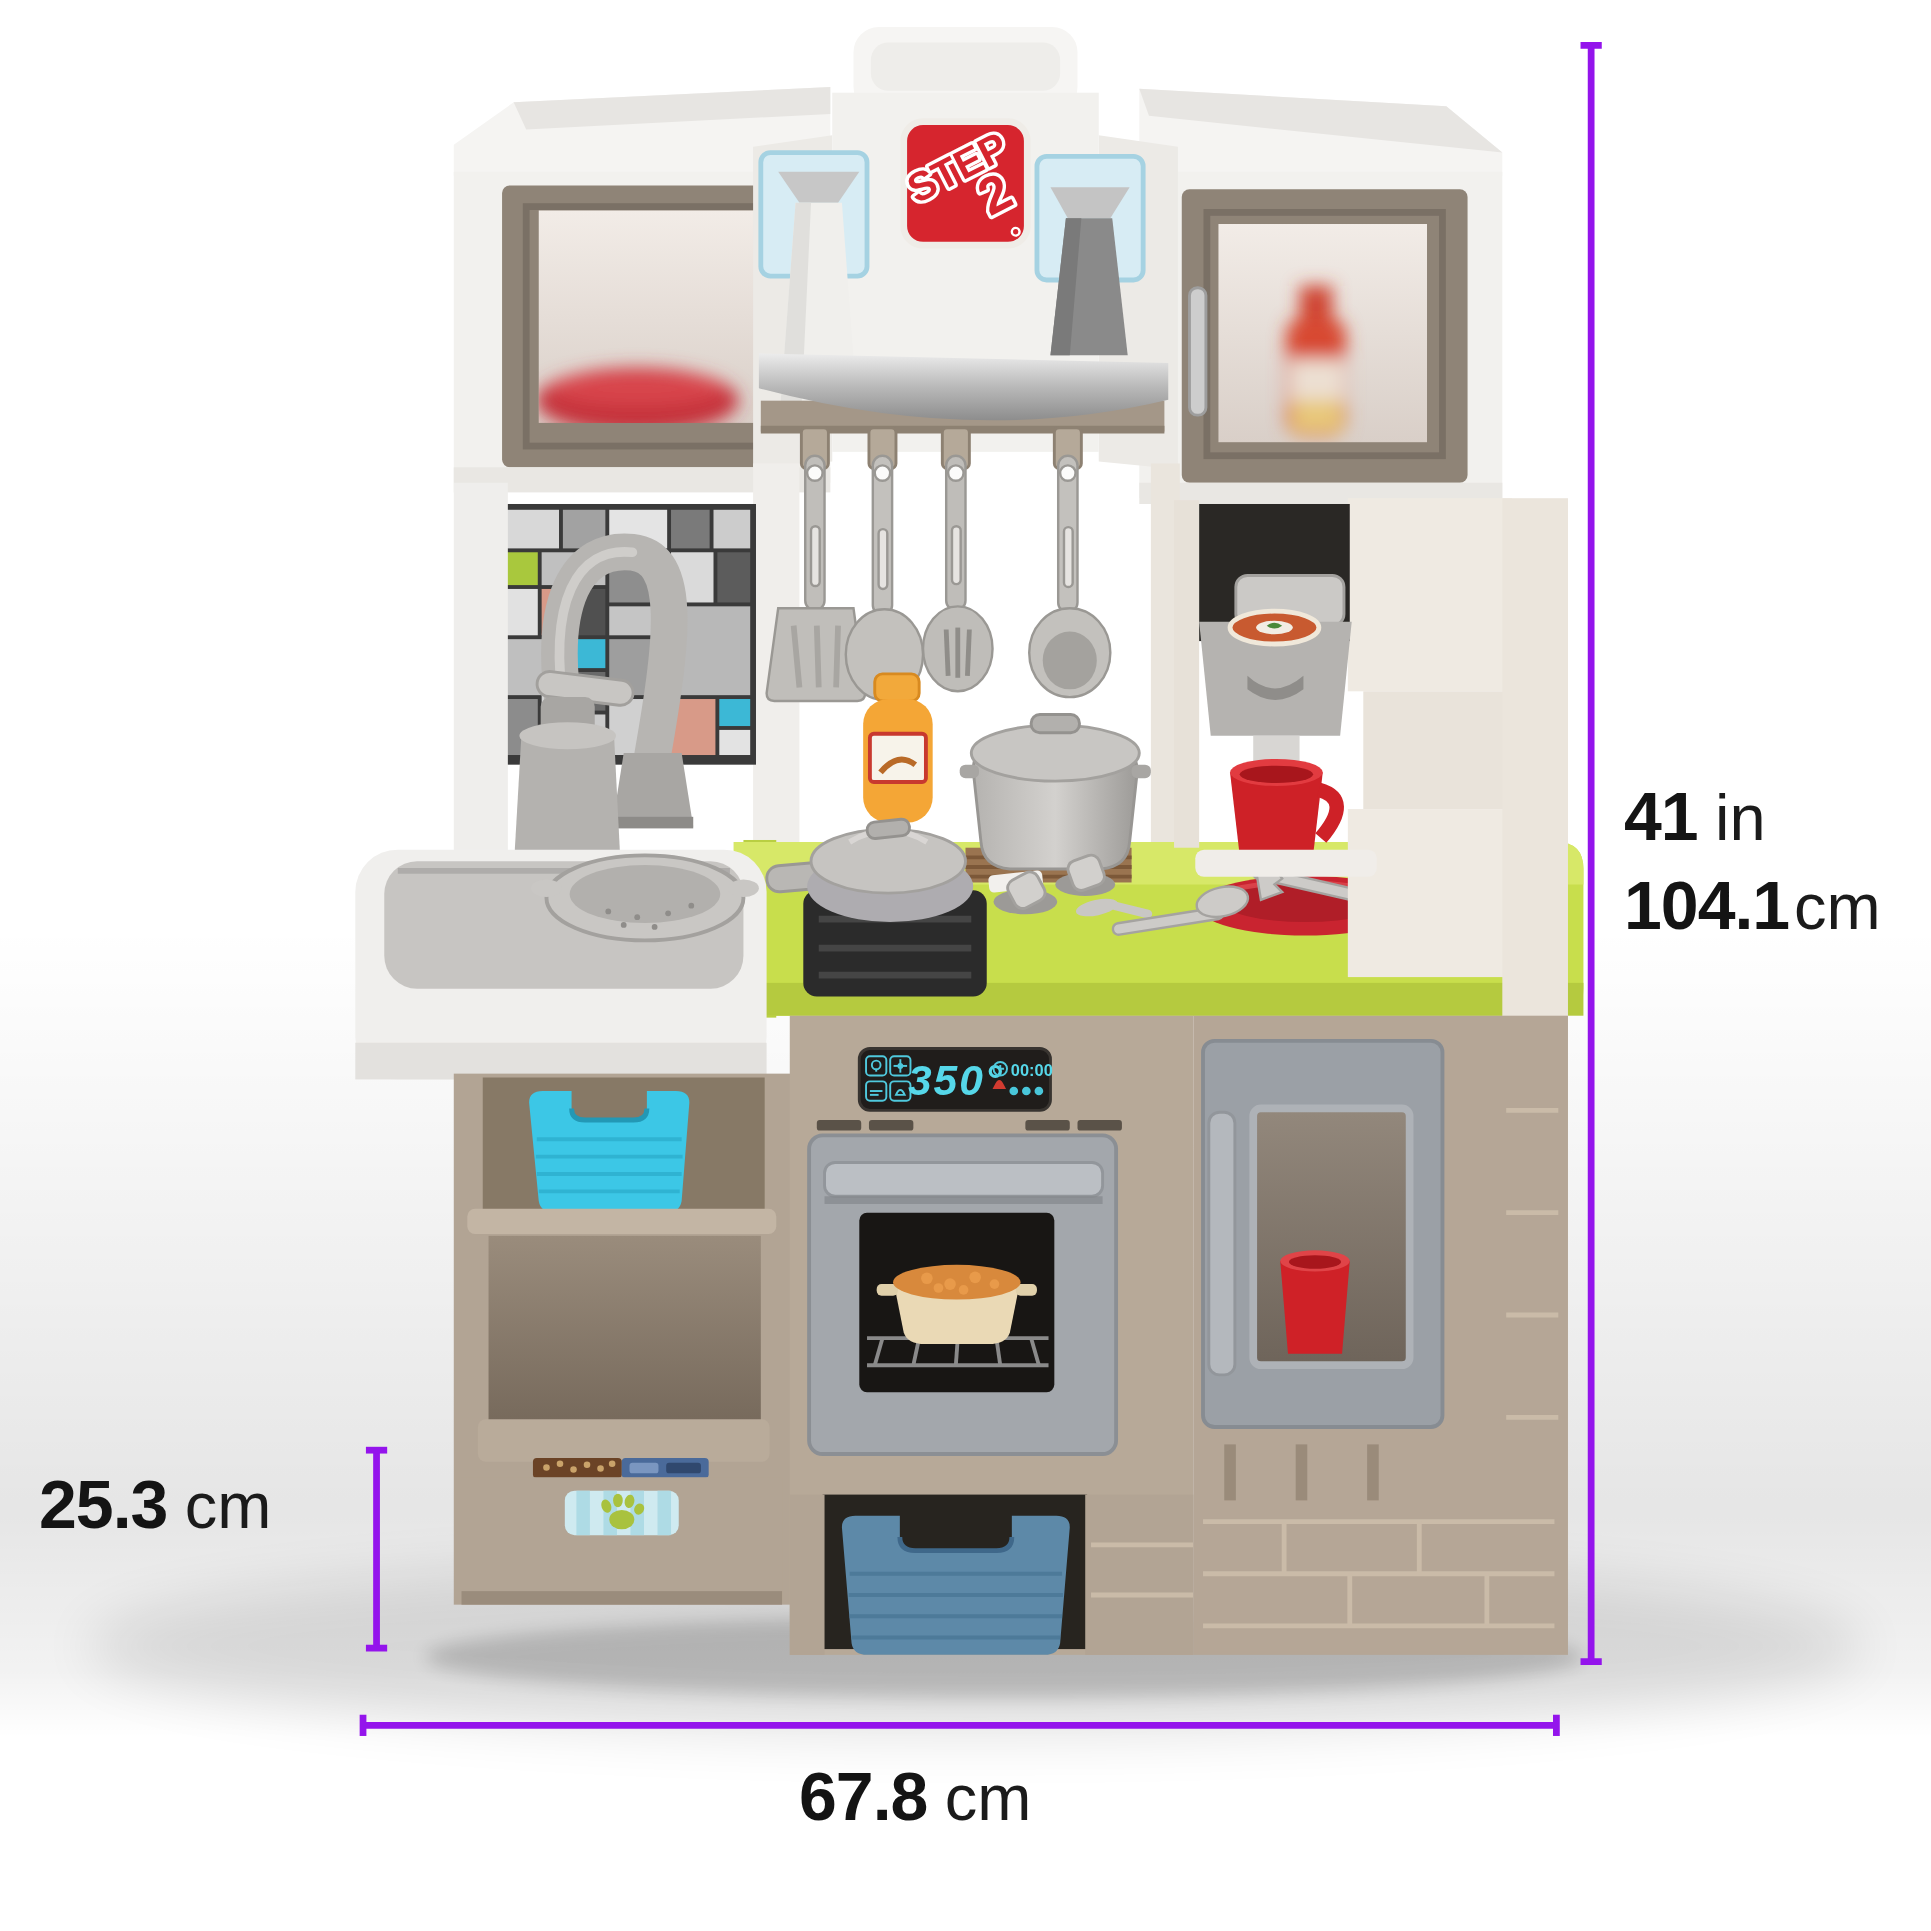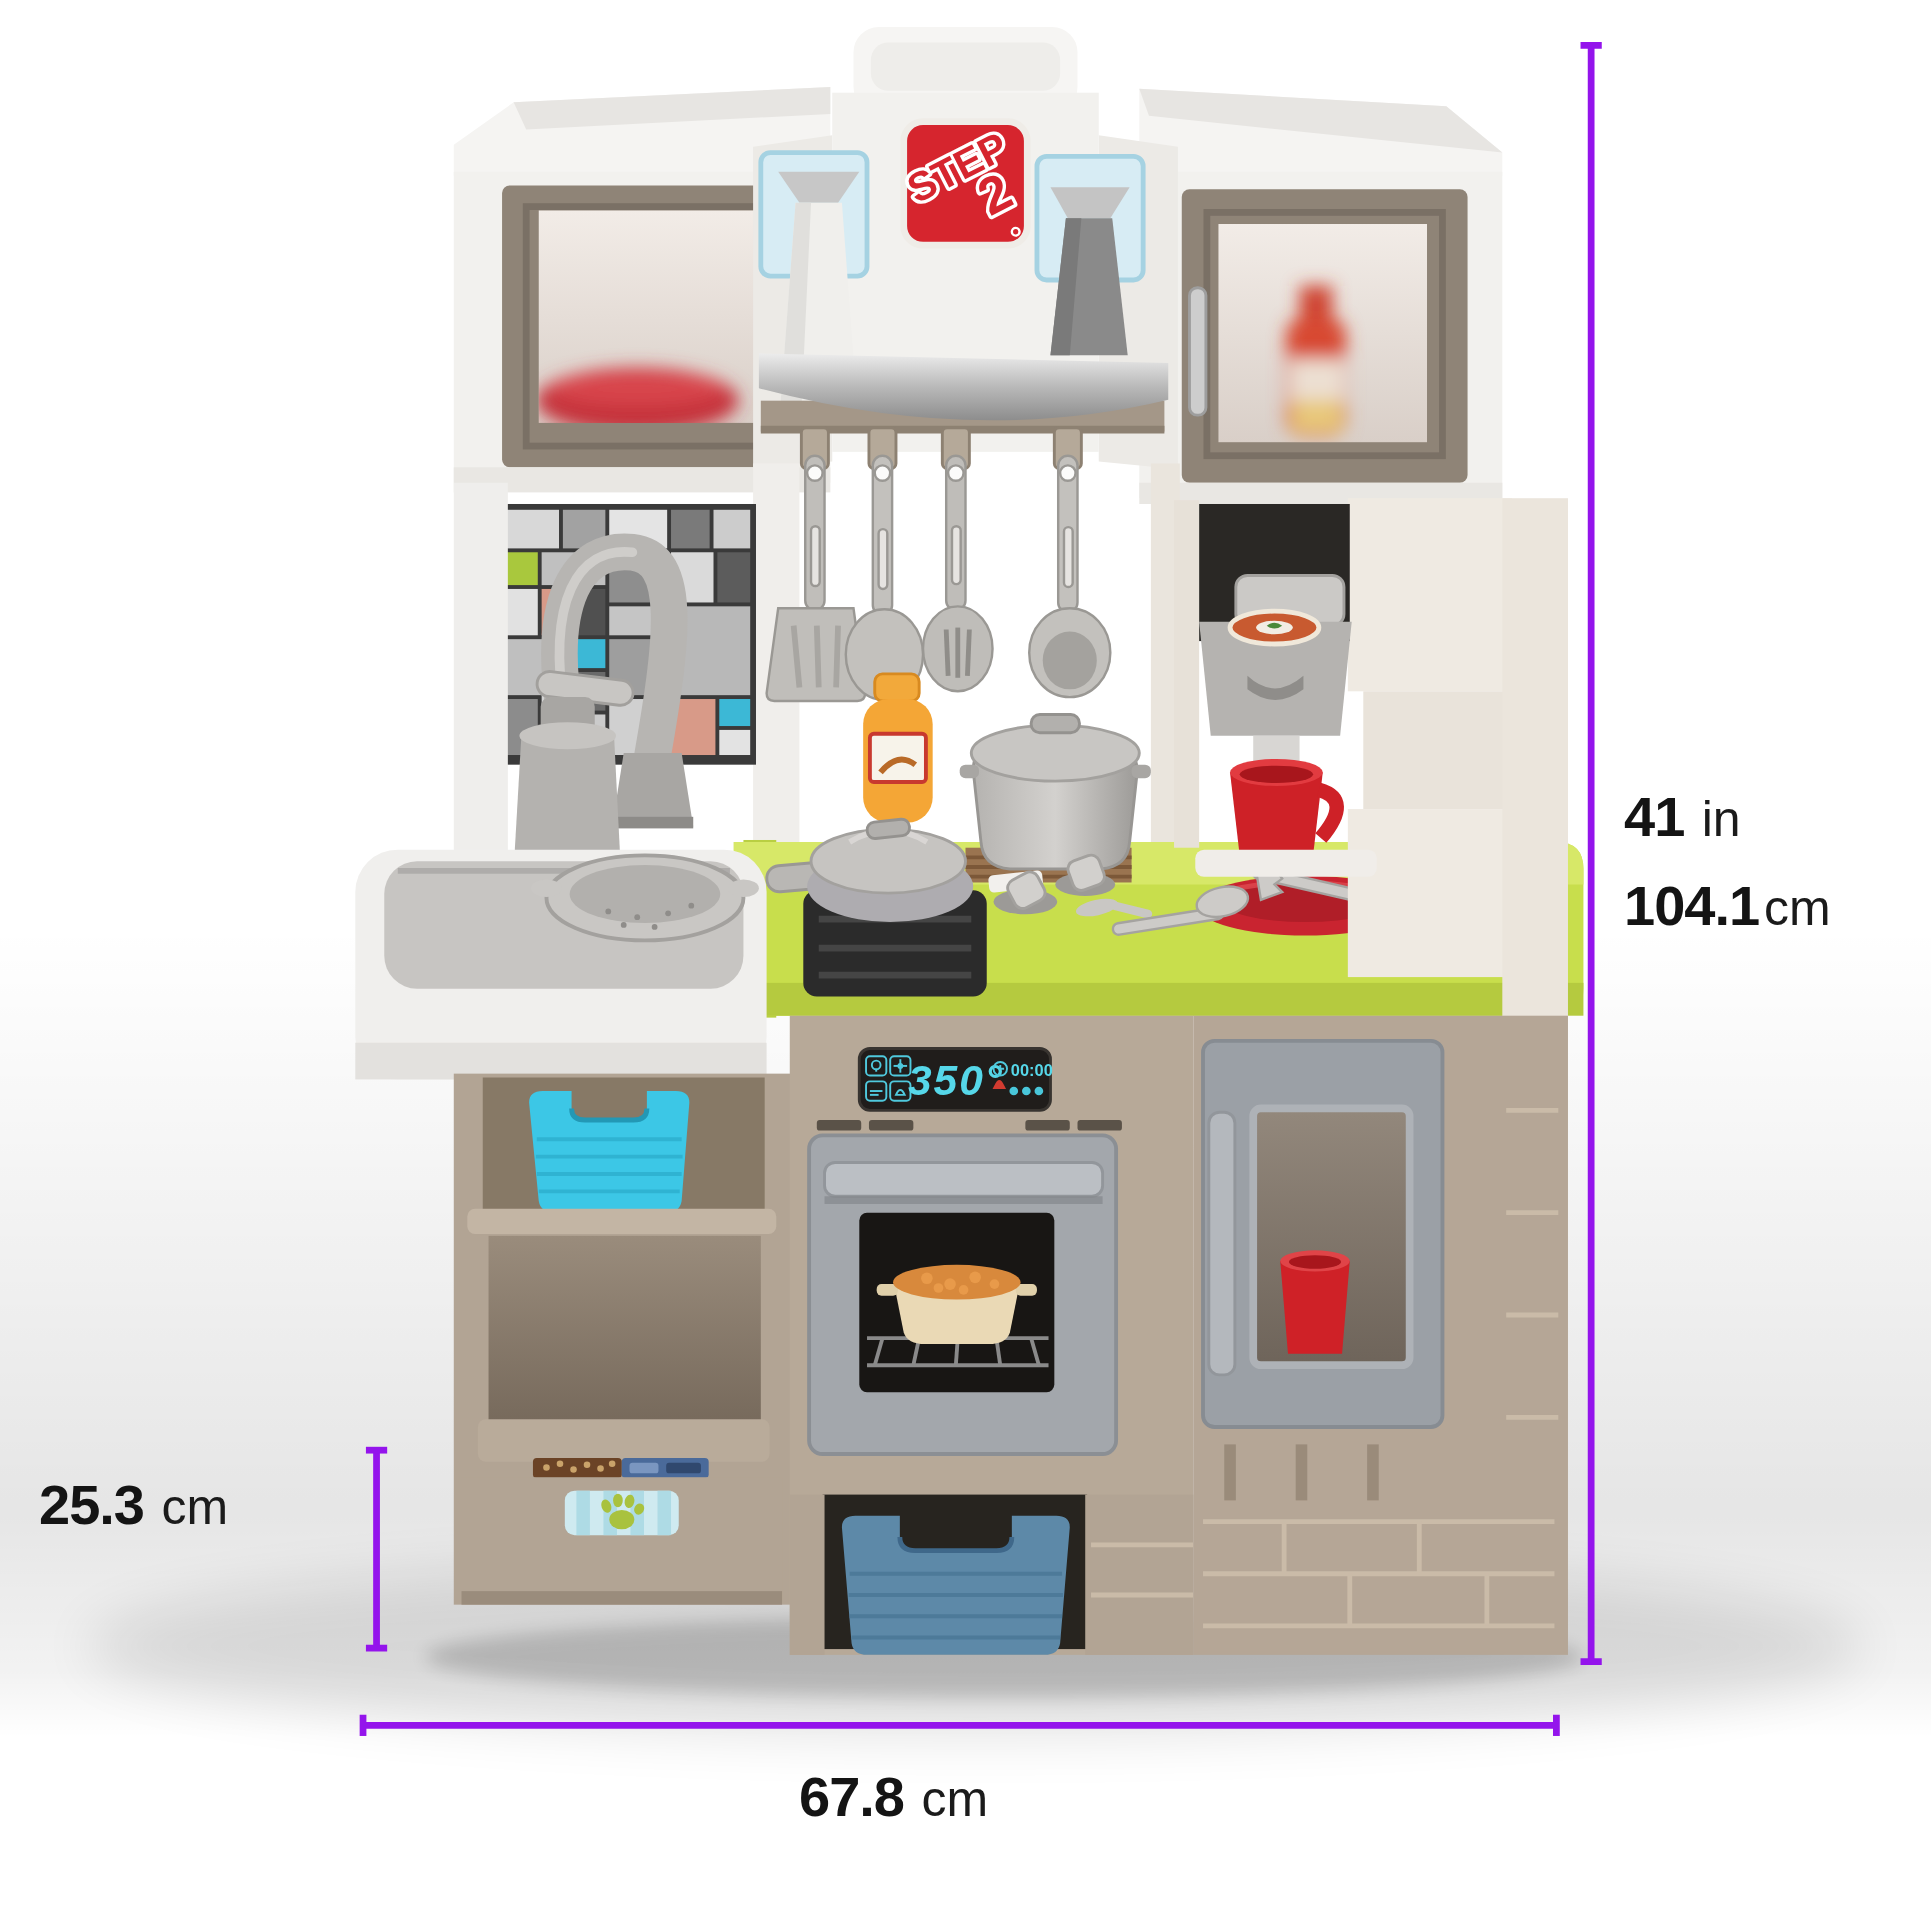--- a/index.html
+++ b/index.html
@@ -3,22 +3,22 @@
 <meta charset="utf-8">
 <style>
   html,body{margin:0;padding:0;}
   body{
     width:1931px;height:1931px;background:#ffffff;position:relative;overflow:hidden;
     font-family:"Liberation Sans", sans-serif;
   }
   #stage{position:absolute;left:0;top:0;width:1931px;height:1931px;}
   .dim-label{position:absolute;color:#141414;white-space:nowrap;}
   .dim-line{line-height:89px;height:89px;display:block;}
-  .num{font-weight:700;font-size:56px;letter-spacing:-1px;}
-  .unit{font-weight:400;font-size:50px;margin-left:17.4px;color:#1b1b1b;}
+  .num{font-weight:700;font-size:68px;letter-spacing:-1px;}
+  .unit{font-weight:400;font-size:65px;margin-left:17.4px;color:#1b1b1b;}
   .unit.tight{margin-left:4.8px;}
   #label-height{left:1624px;top:772px;}
   #label-shelf{left:39px;top:1460px;}
   #label-width{left:799px;top:1750px;}
   #label-width .dim-line{line-height:93px;height:93px;}
 </style>
 </head>
 <body>
 
 <div id="stage">

